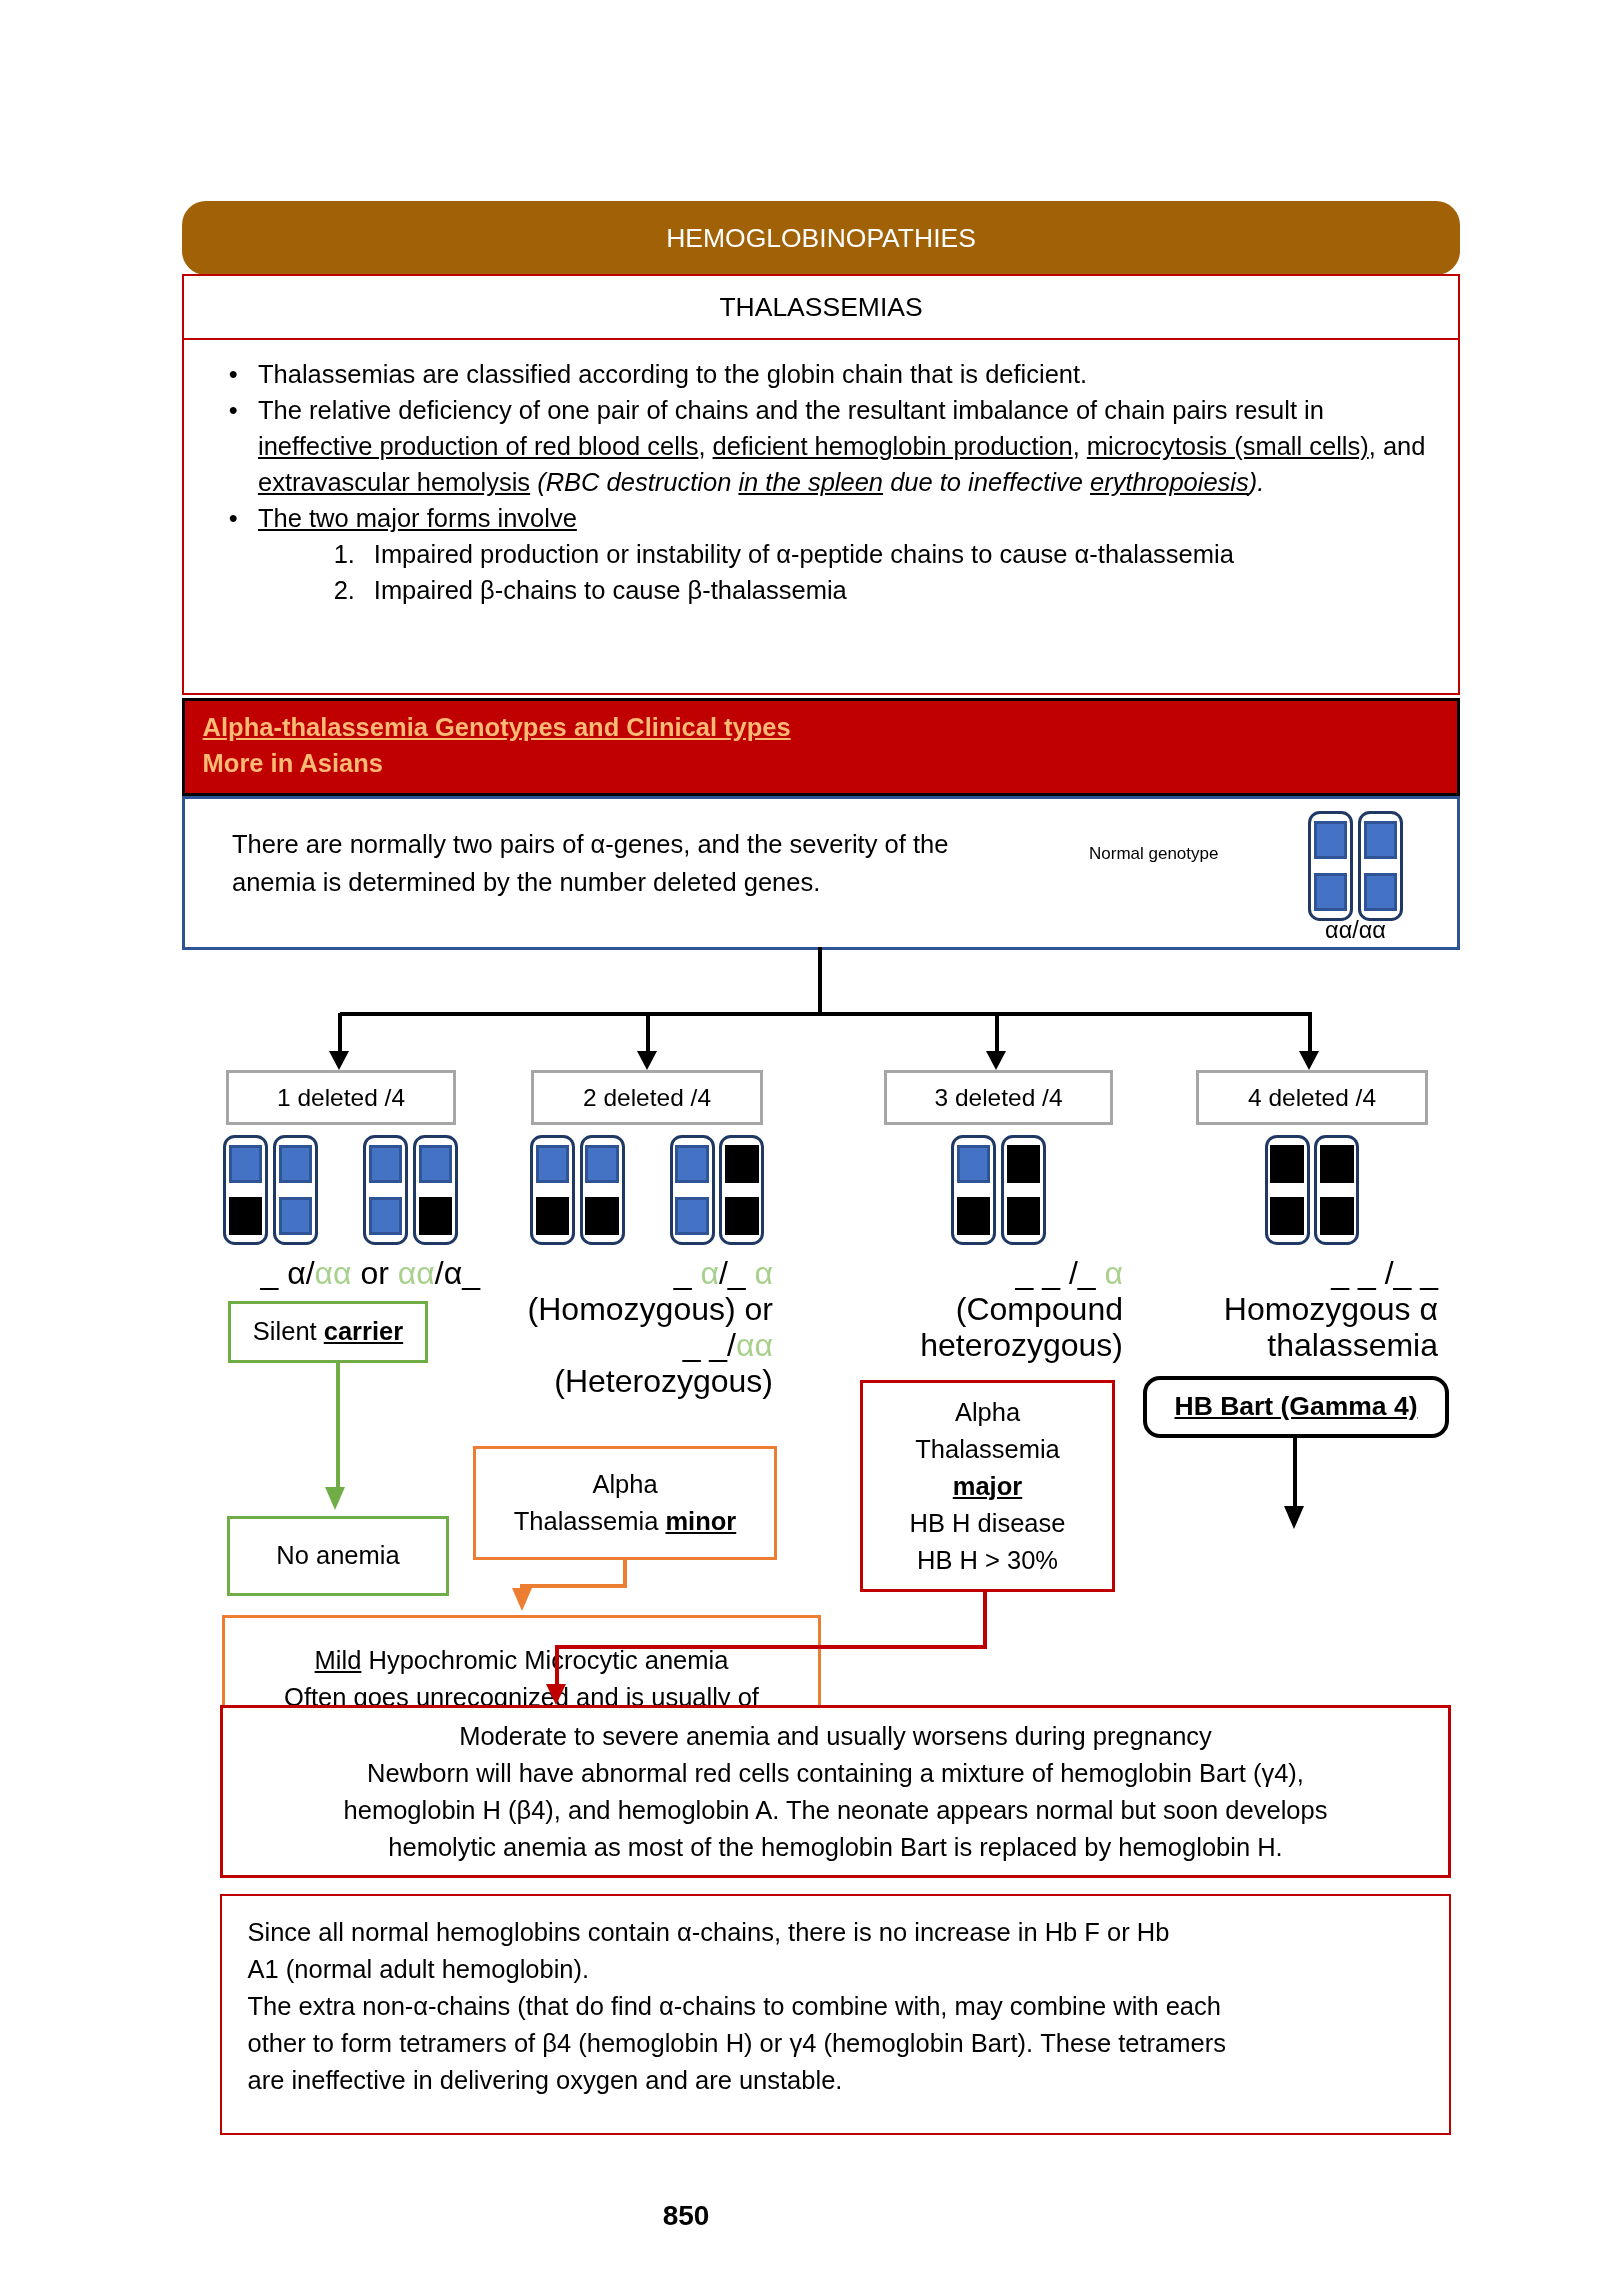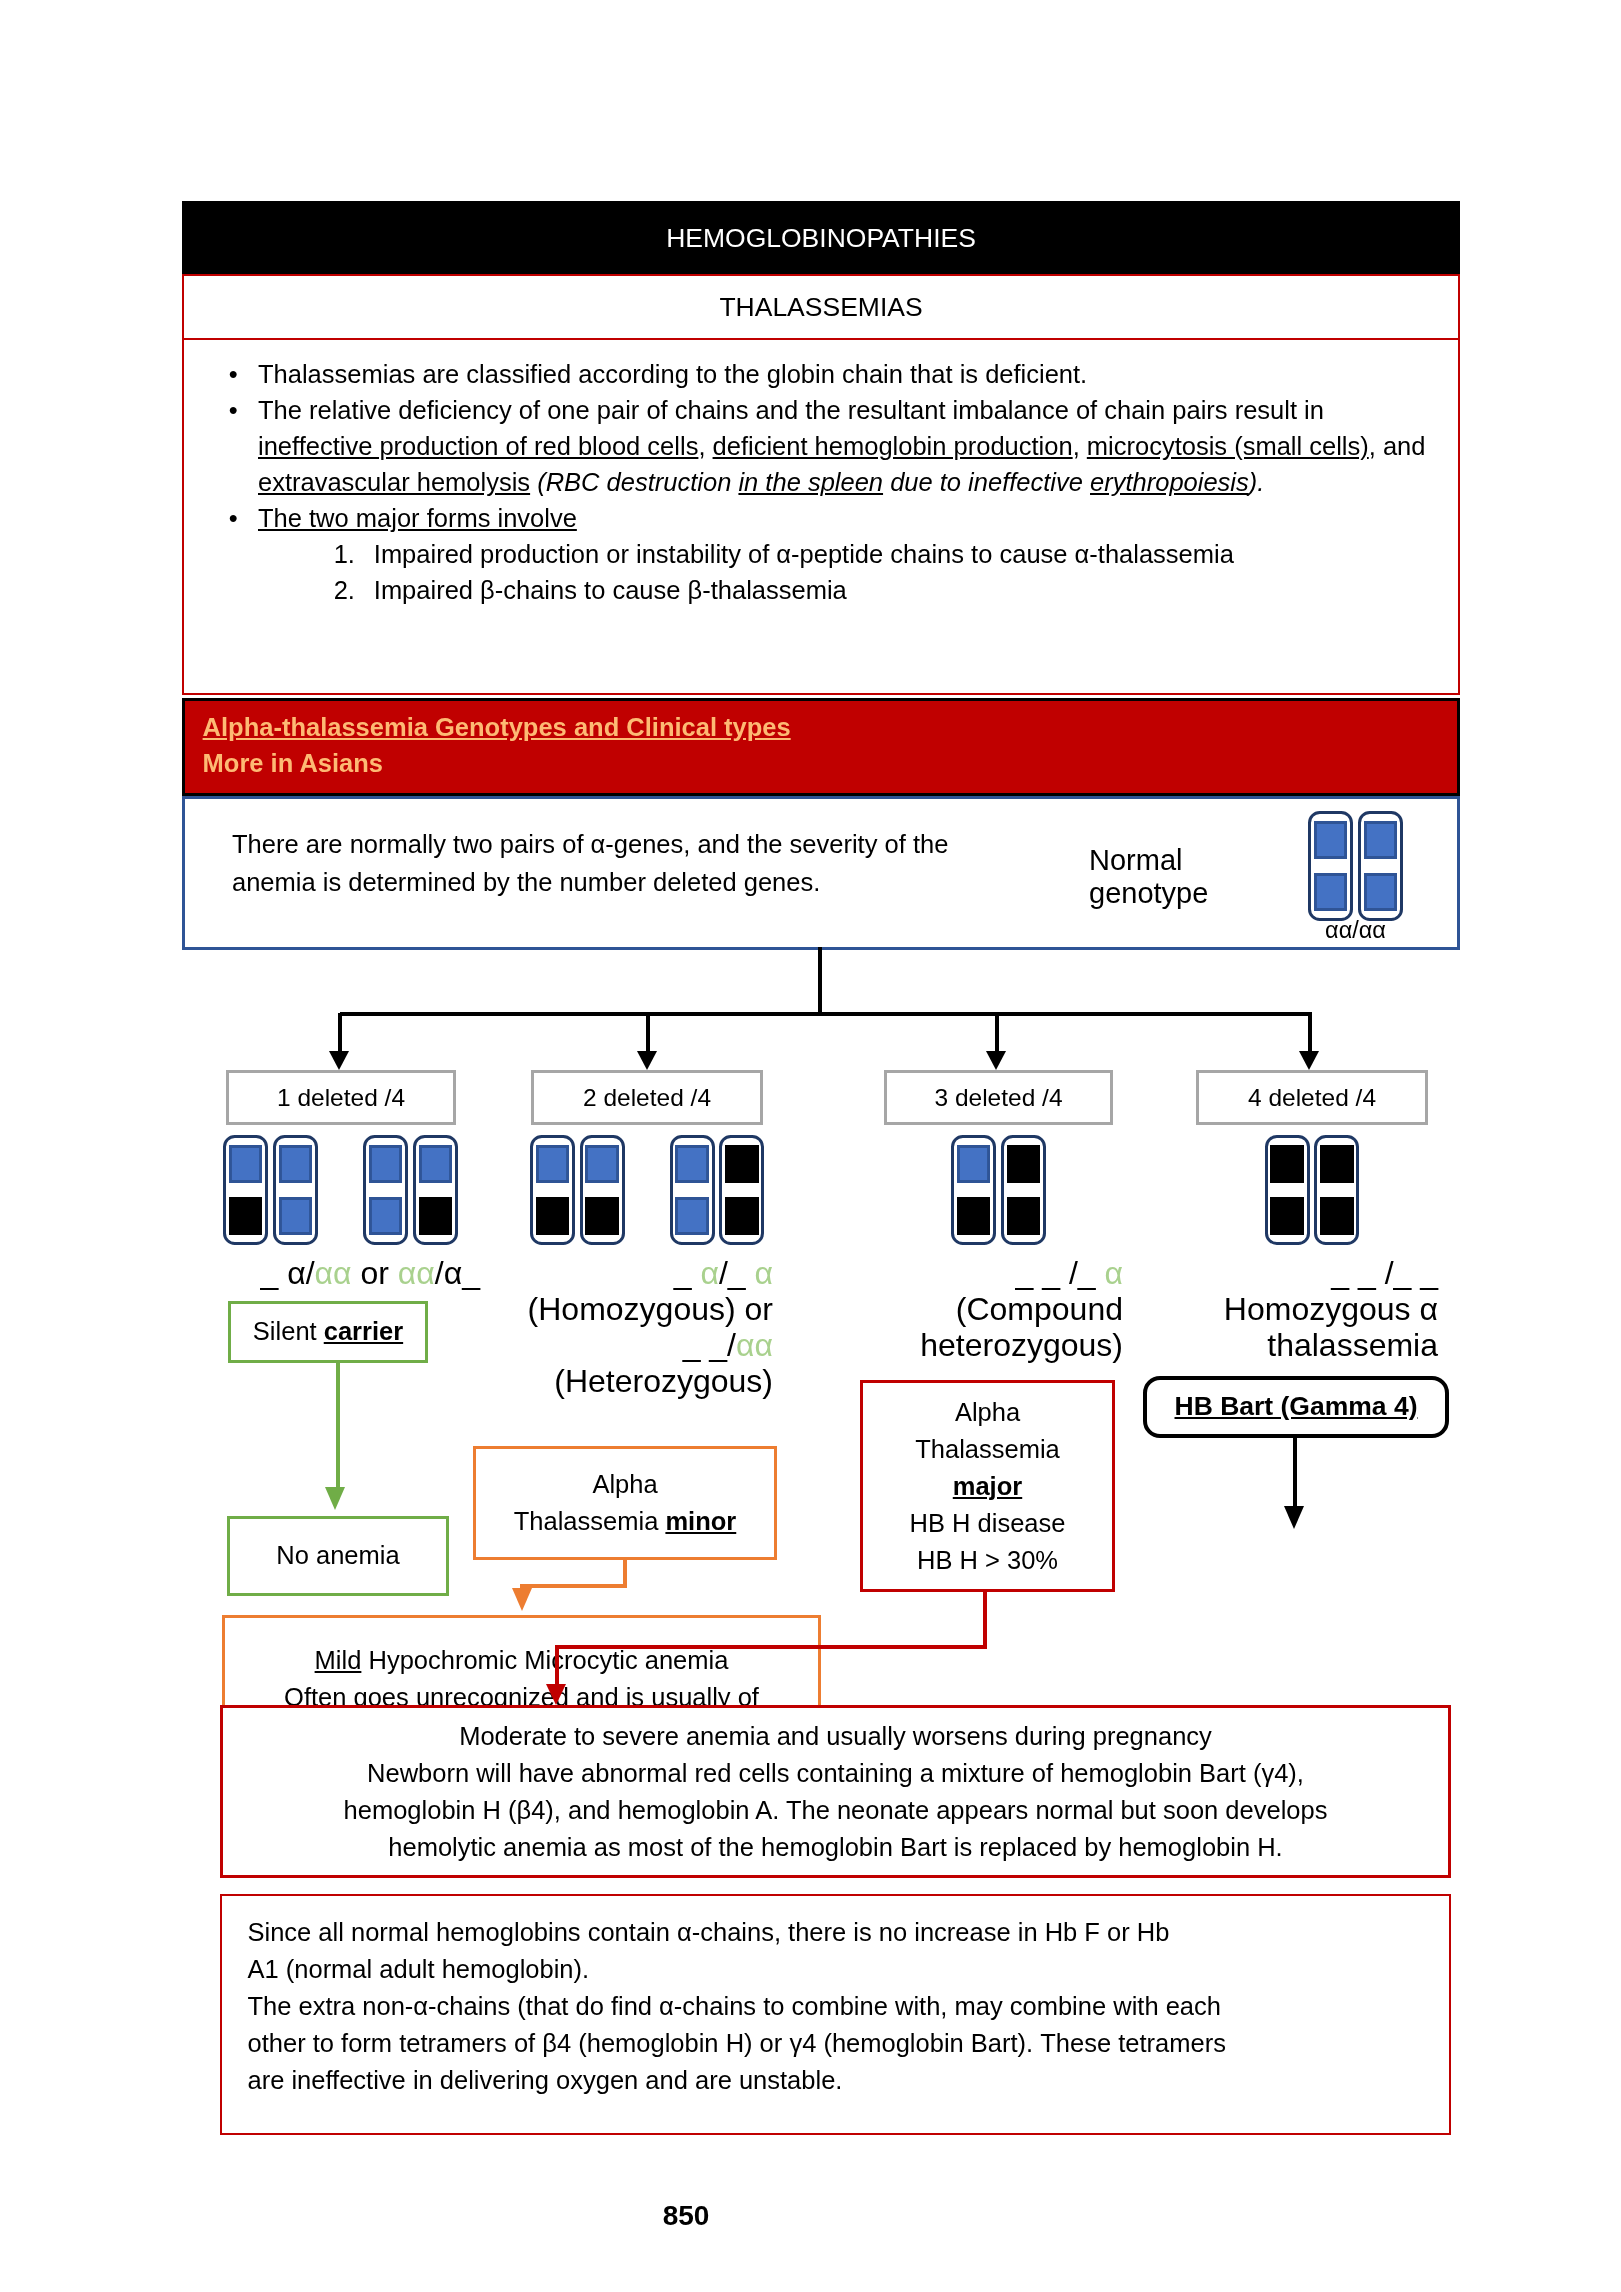--- a/index.html
+++ b/index.html
@@ -1,39 +1,39 @@
 <!DOCTYPE html>
 <html><head>
 <meta charset="utf-8">
 <style>
   html,body{margin:0;padding:0;background:#fff;}
   .page{position:relative;width:1621px;height:2293px;background:#ffffff;
         font-family:"Liberation Sans", sans-serif;color:#000;overflow:hidden;}
   .abs{position:absolute;box-sizing:border-box;}
 
   
-  .hdr{background:#000000;color:#fff;display:flex;align-items:center;justify-content:center;
-       font-size:26.5px;}
+  .hdr{background:#a16207;color:#fff;display:flex;align-items:center;justify-content:center;
+       font-size:26.5px;border-radius:24px;}
   .sub{background:#fff;border:2.9px solid #C00000;display:flex;align-items:center;justify-content:center;
        font-size:26.5px;}
   .intro{background:#fff;border:2.9px solid #C00000;font-size:25.5px;line-height:36px;
          padding:15.7px 29px 0 29px;}
   .intro ul{list-style:none;margin:0;padding:0;}
   .intro ul li{padding-left:45px;position:relative;}
   .intro ul li::before{content:"\2022";position:absolute;left:15.7px;}
   .intro ol{margin:0;padding:0 0 0 149px;}
   .intro ol li{padding-left:11.8px;}
 
   .banner{background:#C00000;border:3.9px solid #000;color:#fdba74;font-weight:bold;
           font-size:25.5px;line-height:36px;padding:7.8px 17.6px;}
   .banner-title{text-decoration:underline;}
 
   .bluebox{border:3.9px solid #2F5496;background:#fff;}
   .ngtext{font-size:25.5px;line-height:38px;}
-  .nglabel{font-size:29px;}
+  .nglabel{font-size:17px;}
   .ngcap{font-size:23.5px;text-align:center;}
 
   
   .chromo-row{display:flex;justify-content:center;gap:45px;}
   .chromo-pair{display:flex;gap:4.9px;}
   .chromo{width:45px;height:110px;border:3.9px solid #1F3864;border-radius:11.8px;background:#fff;
           display:flex;flex-direction:column;justify-content:space-between;padding:6.9px 2.9px;box-sizing:border-box;}
   .gene{height:38px;}
   .gene.on{background:#4472C4;box-shadow:inset 0 0 0 2.9px #2F5496;}
   .gene.off{background:#000;}

